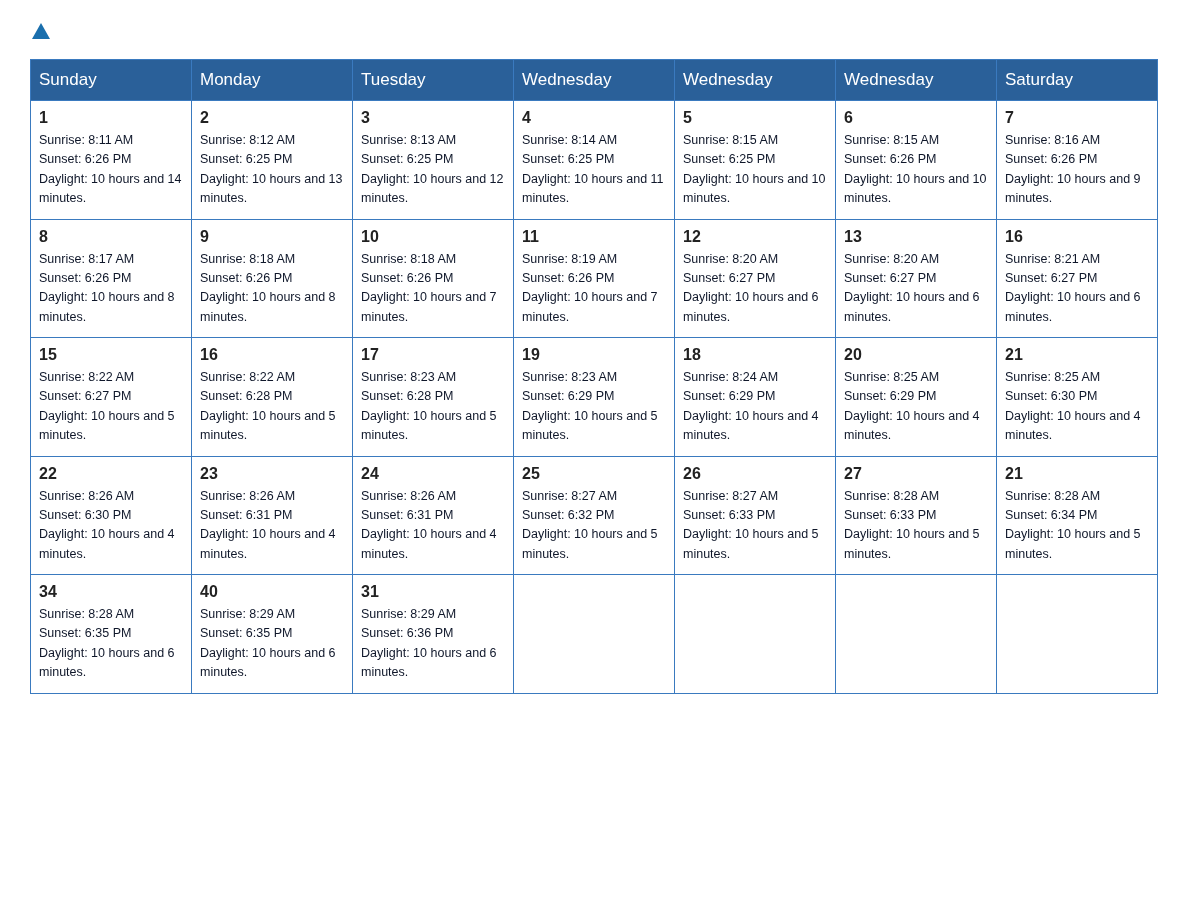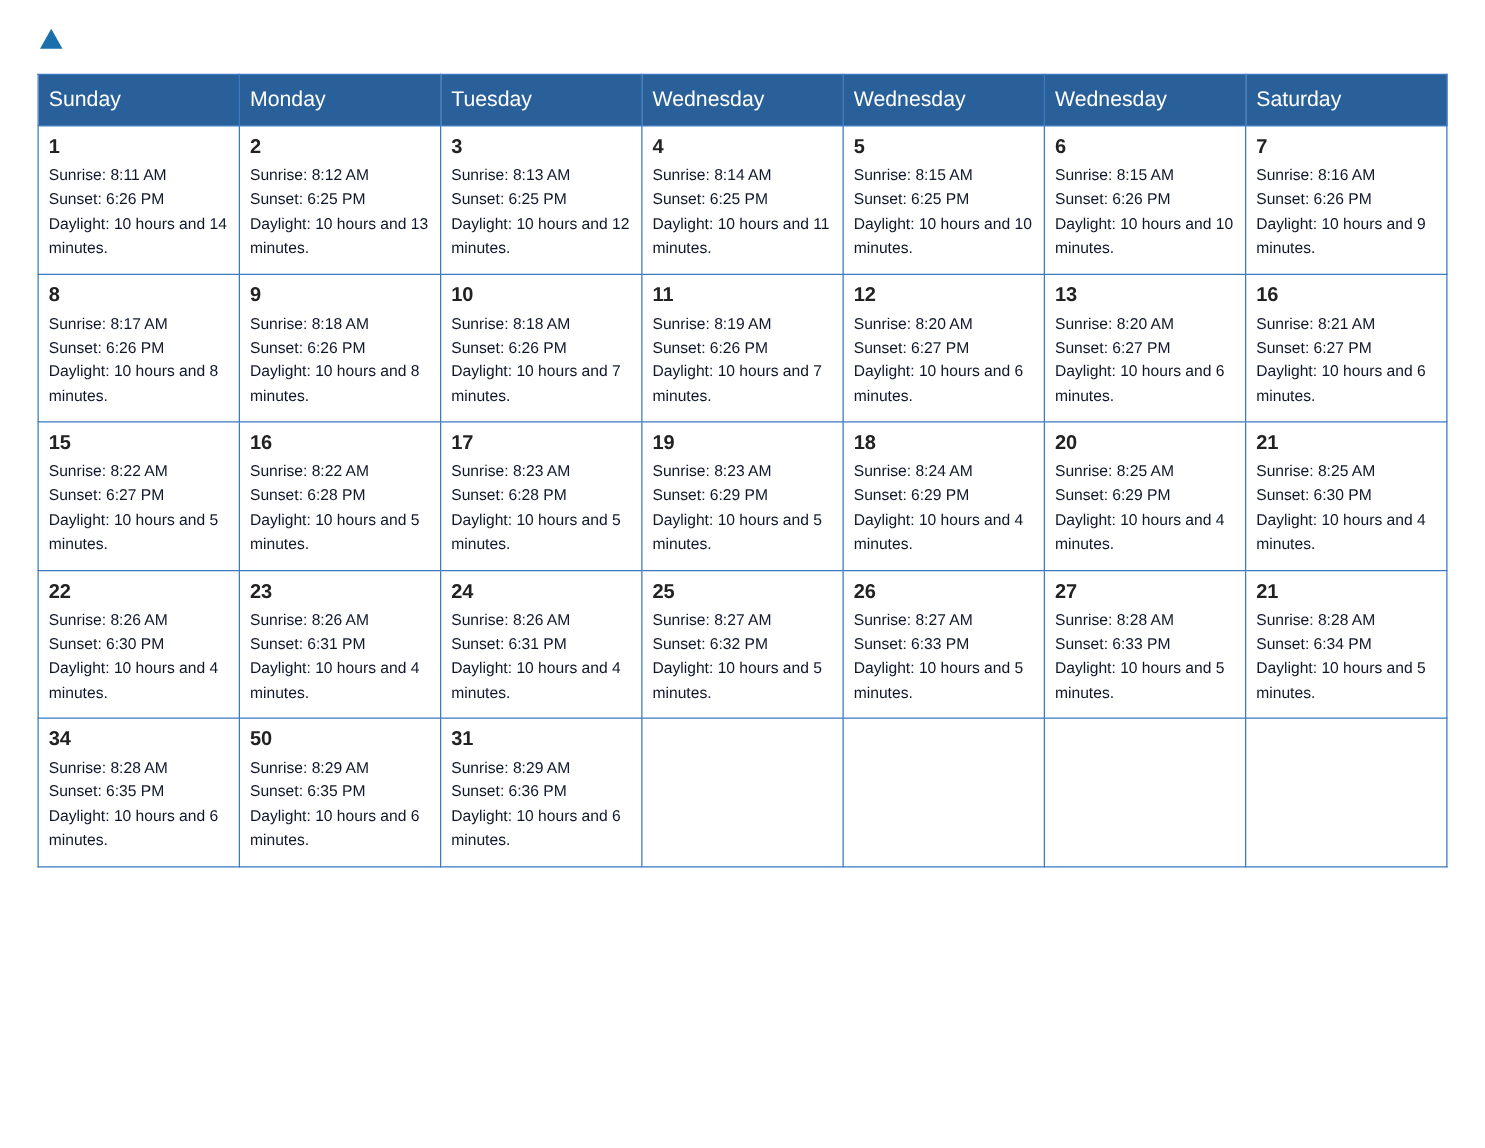--- a/index.html
+++ b/index.html
@@ -236,21 +236,21 @@
           <span class="day-number">21</span>
           <div class="day-info">Sunrise: 8:28 AM<br>Sunset: 6:34 PM<br>Daylight: 10 hours and 5 minutes.</div>
         </td>
       </tr>
       <tr>
         <td>
           <span class="day-number">34</span>
           <div class="day-info">Sunrise: 8:28 AM<br>Sunset: 6:35 PM<br>Daylight: 10 hours and 6 minutes.</div>
         </td>
         <td>
-          <span class="day-number">50</span>
+          <span class="day-number">40</span>
           <div class="day-info">Sunrise: 8:29 AM<br>Sunset: 6:35 PM<br>Daylight: 10 hours and 6 minutes.</div>
         </td>
         <td>
           <span class="day-number">31</span>
           <div class="day-info">Sunrise: 8:29 AM<br>Sunset: 6:36 PM<br>Daylight: 10 hours and 6 minutes.</div>
         </td>
         <td class="empty"></td>
         <td class="empty"></td>
         <td class="empty"></td>
         <td class="empty"></td>

